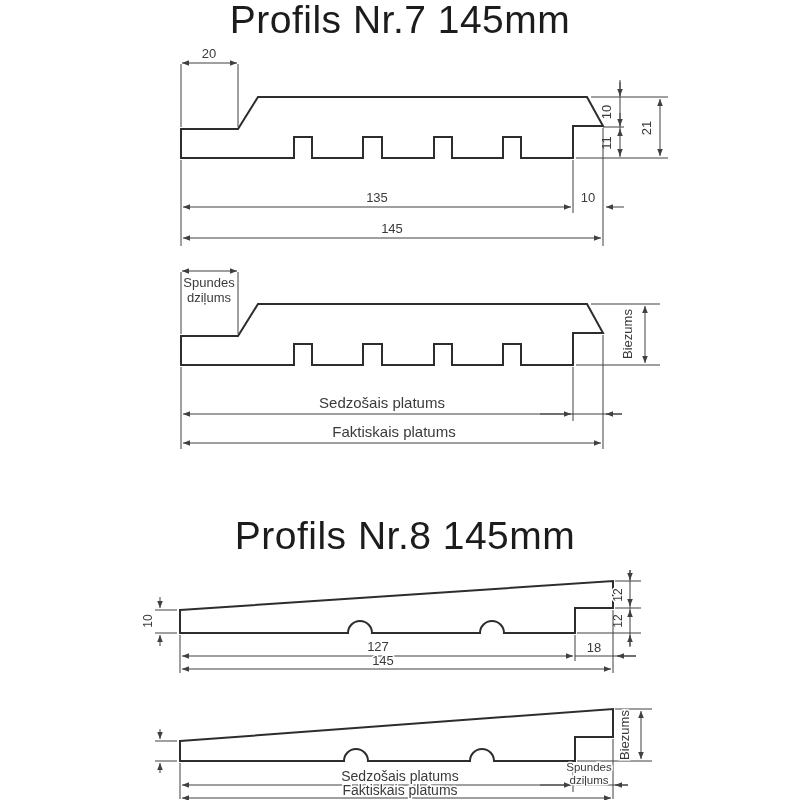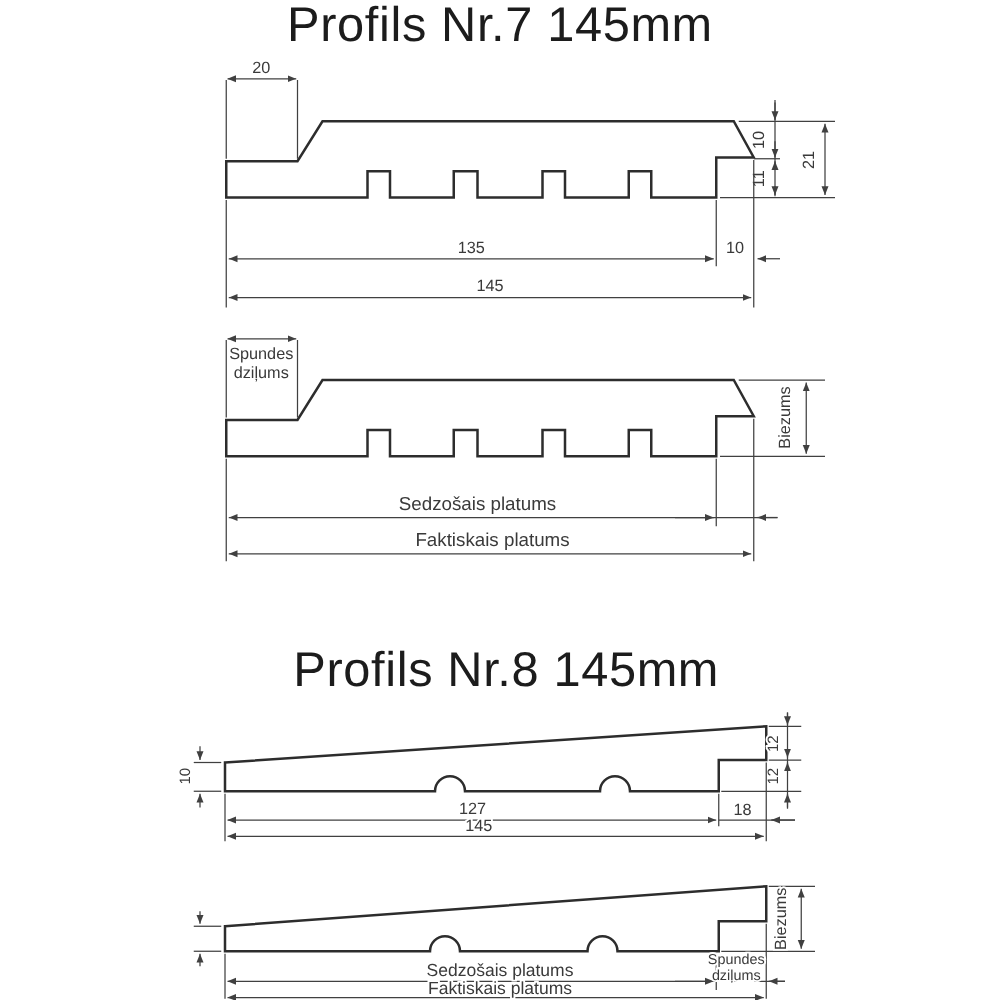--- a/index.html
+++ b/index.html
@@ -3,21 +3,21 @@
 <meta charset="utf-8">
 <style>
   :root{
     --background:#ffffff;
     --line:#2d2d2d;
     --dim:#404040;
     --text:#3a3a3a;
     --title:#1c1c1c;
   }
   html,body{margin:0;padding:0;background:var(--background);}
-  .page{width:800px;height:800px;overflow:hidden;background:var(--background);}
+  .page{width:800px;height:800px;overflow:hidden;background:var(--background);border-radius:24px;}
   svg{display:block;}
   .outline{fill:none;stroke:var(--line);stroke-width:2;stroke-linejoin:miter;}
   .d{stroke:var(--dim);stroke-width:1;fill:none;}
   #arr path{fill:var(--dim);stroke:none;}
   text{font-family:"Liberation Sans",sans-serif;fill:var(--text);}
   .num{font-size:13px;text-anchor:middle;paint-order:stroke;stroke:#fff;stroke-width:3px;}
   .lbl{font-size:15px;text-anchor:middle;paint-order:stroke;stroke:#fff;stroke-width:3px;}
   .lbl14{font-size:14px;text-anchor:middle;paint-order:stroke;stroke:#fff;stroke-width:3px;}
   .md{font-size:13px;text-anchor:middle;paint-order:stroke;stroke:#fff;stroke-width:3px;}
   .sm{font-size:12px;text-anchor:middle;paint-order:stroke;stroke:#fff;stroke-width:3px;}

